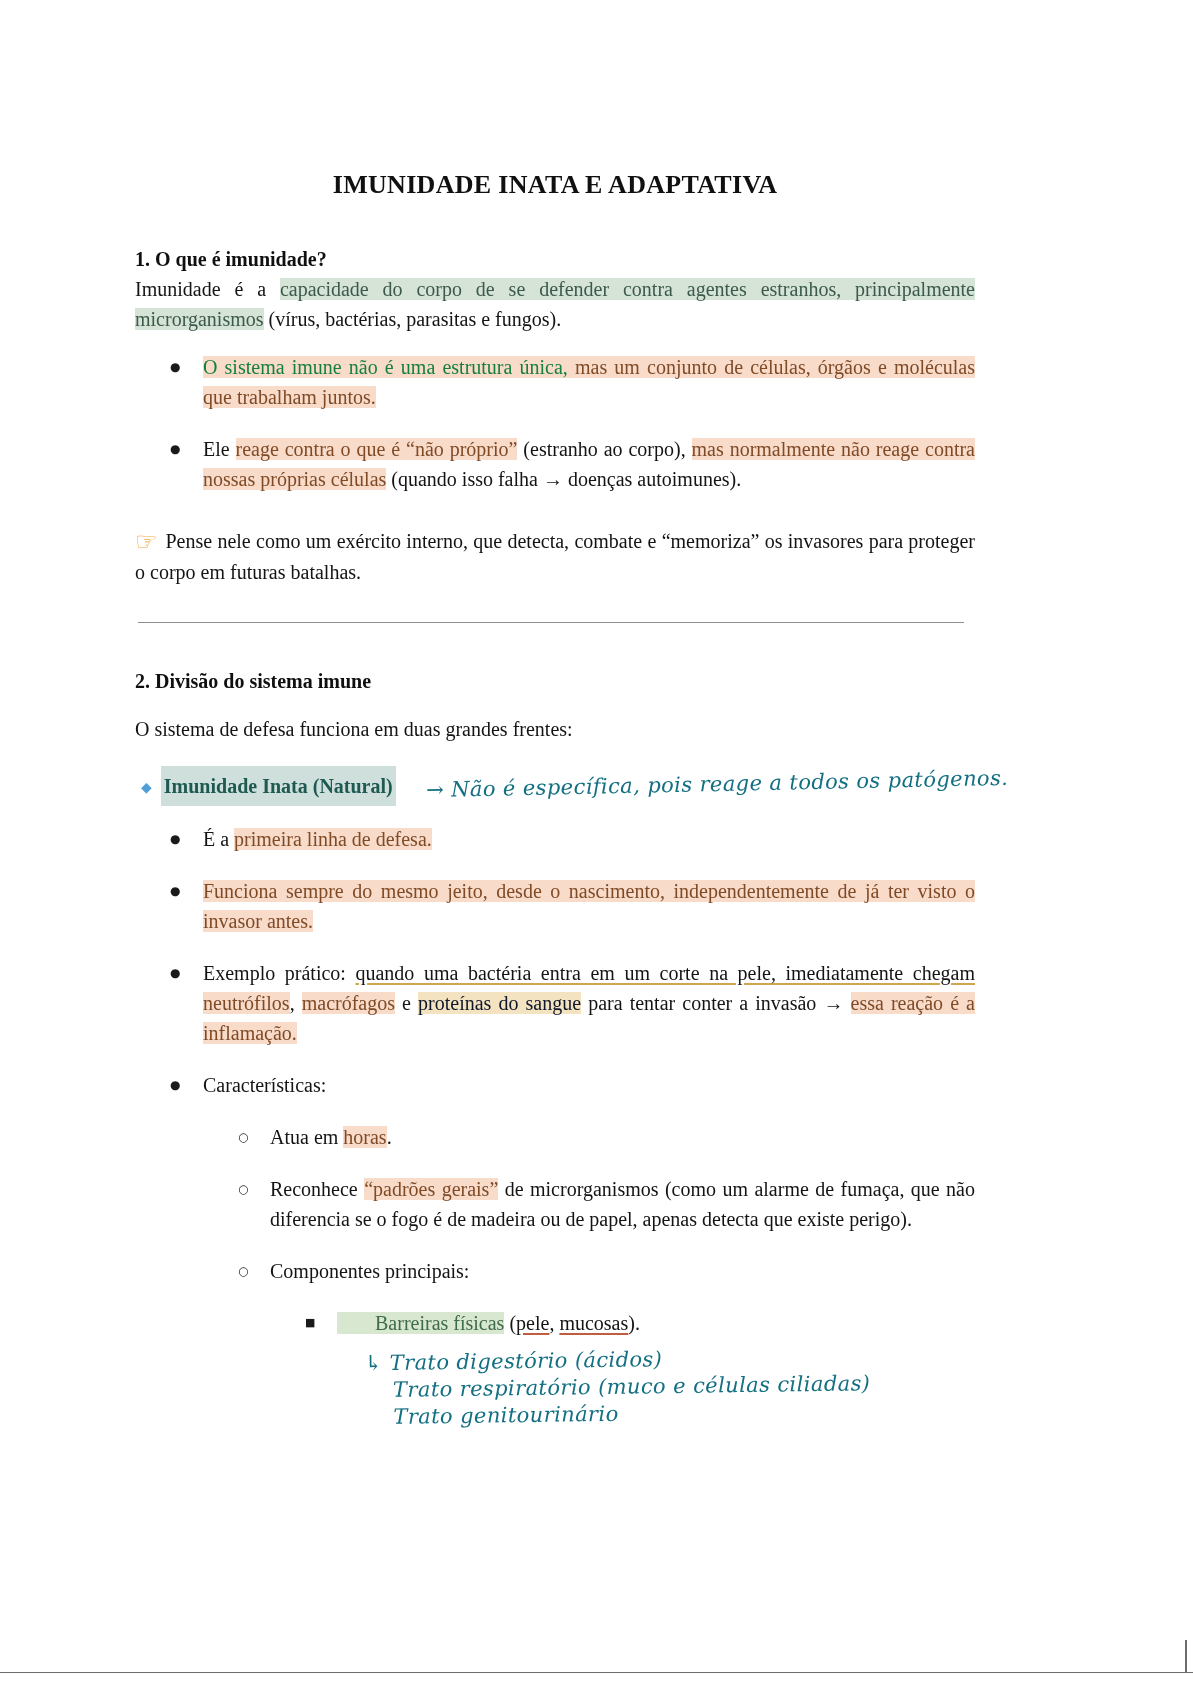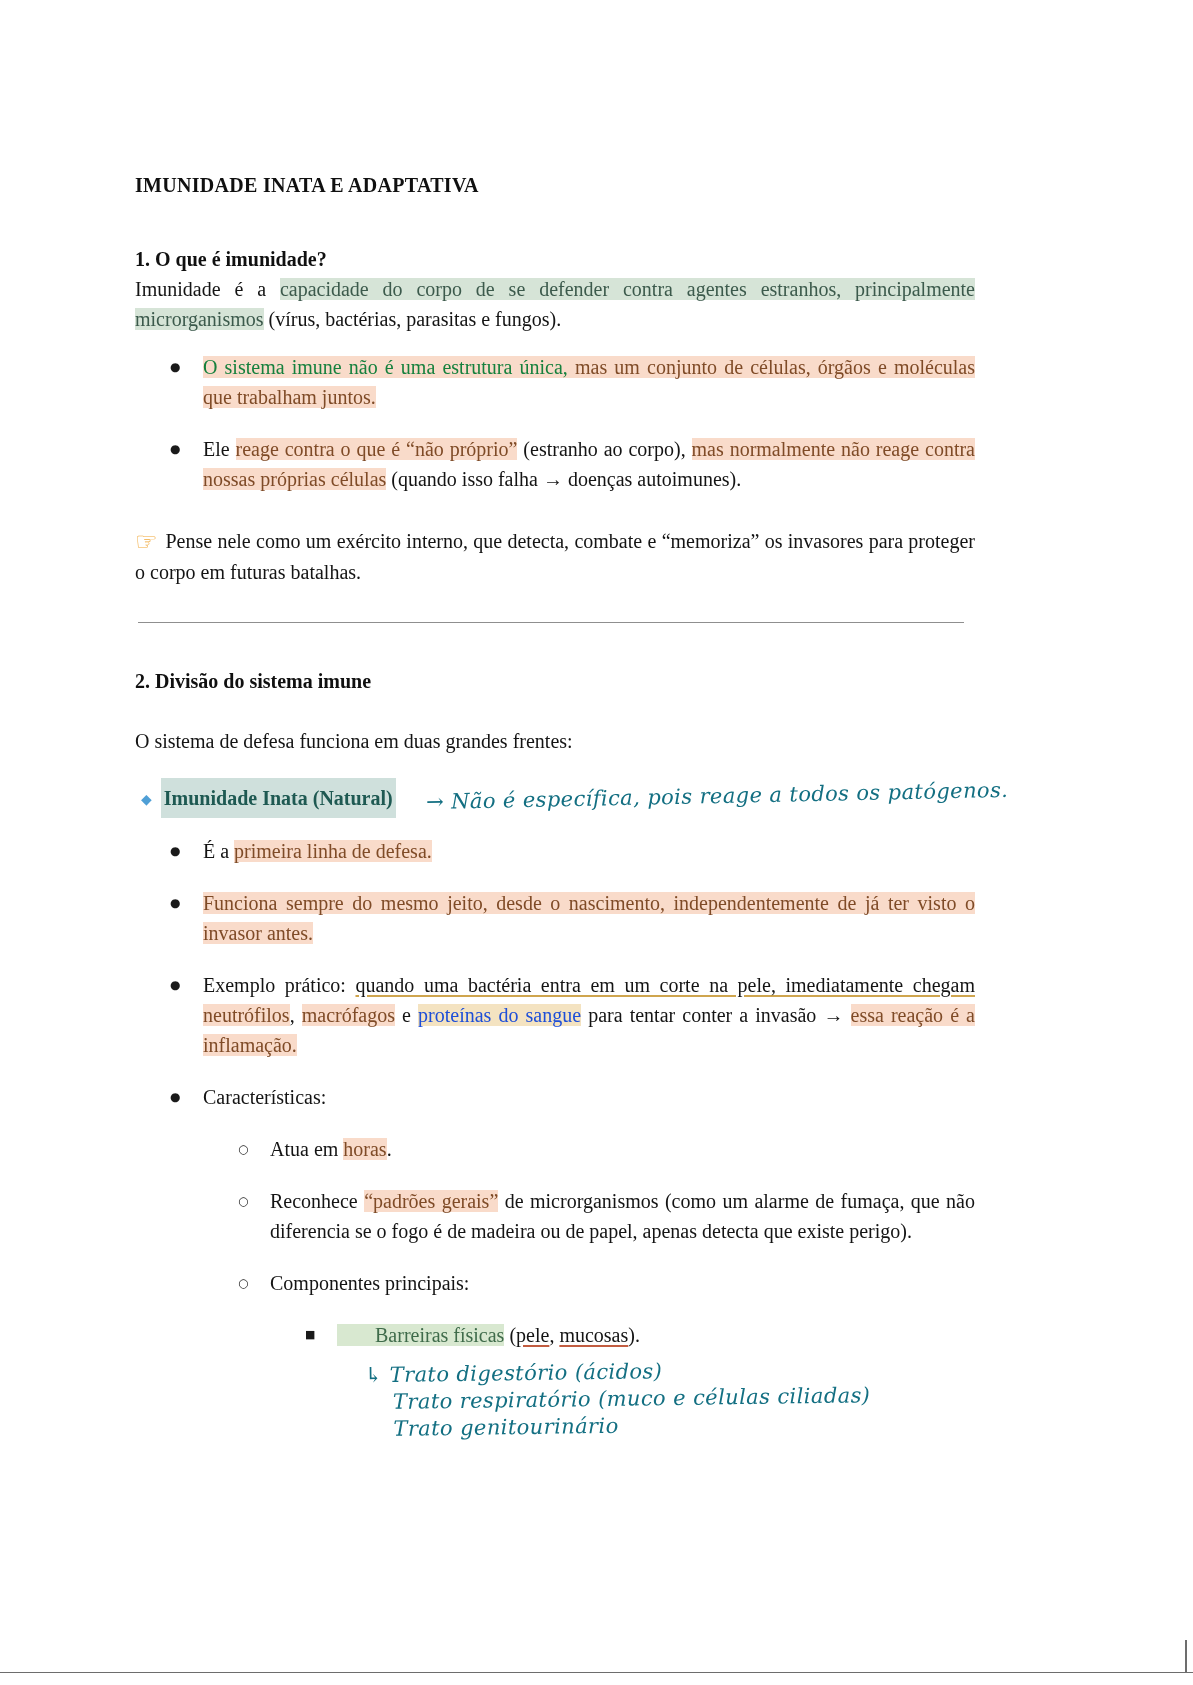--- a/index.html
+++ b/index.html
@@ -8,26 +8,26 @@
     height:1685px;
     background:#ffffff;
     color:#141414;
     font-family:"Liberation Serif", serif;
     position:relative;
     overflow:hidden;
   }
   .page { padding:170px 218px 0 135px; }
 
   .doc-title {
-    font-size:20px; font-weight:bold; 
+    font-size:26px; font-weight:bold; text-align:center;
     line-height:30px; letter-spacing:.3px; margin-bottom:44px; color:#101010;
   }
   .h { font-size:20px; font-weight:bold; line-height:30px; color:#101010; }
   .sec1-h { }
-  .sec2-h { margin-bottom:30px; }
+  .sec2-h { margin-bottom:18px; }
 
   .body-text { font-size:20px; line-height:30px; text-align:justify; }
   .intro1 { margin-bottom:18px; }
   .intro2 { text-align:left; margin-bottom:25px; }
 
   .note { margin-top:32px; margin-bottom:35px; }
   .pointer-icon {
     color:#f0a93c; font-family:"DejaVu Sans", sans-serif;
     font-size:25px; margin-right:8px; vertical-align:-2px;
   }
@@ -43,21 +43,21 @@
   .lvl1 { padding-left:35px; }  .lvl1 .marker { width:33px; font-size:12px; }
   .lvl2 { padding-left:103px; } .lvl2 .marker { width:32px; font-size:12px; }
   .lvl3 { padding-left:170px; margin-bottom:6px; } .lvl3 .marker { width:32px; font-size:11px; }
   .li .content { flex:1 1 auto; font-size:20px; line-height:30px; text-align:justify; }
   .content.left { text-align:left; }
 
   
   .hl-green      { background:#d6e4d7; color:#3c5a4c; }
   .hl-peach      { background:#f9dbca; color:#7f4b27; }
   .hl-peach-gray { background:#f9dbca; color:#15803d; }
-  .hl-tan        { background:#f4e3c1; color:#1d4ed8; }
+  .hl-tan        { background:#f4e3c1; color:#0f172a; }
   .hl-teal-label { background:#cfe0dc; color:#1e5952; font-weight:bold; padding:9px 3px; }
   .hl-green2     { background:#d8e8d0; color:#3f6b4a;padding-left:38px; }
 
   
   .u-dark { text-decoration-thickness:1.5px; text-underline-offset:3px; }
   .u-gold { text-decoration:underline; text-decoration-color:#cfa54e; text-decoration-thickness:2px; text-underline-offset:3px; }
   .u-red  { text-decoration:underline; text-decoration-color:#c25c40; text-decoration-thickness:2px; text-underline-offset:3px; }
 
   
   .innate-row { white-space:nowrap; line-height:30px; margin-bottom:21px; }

